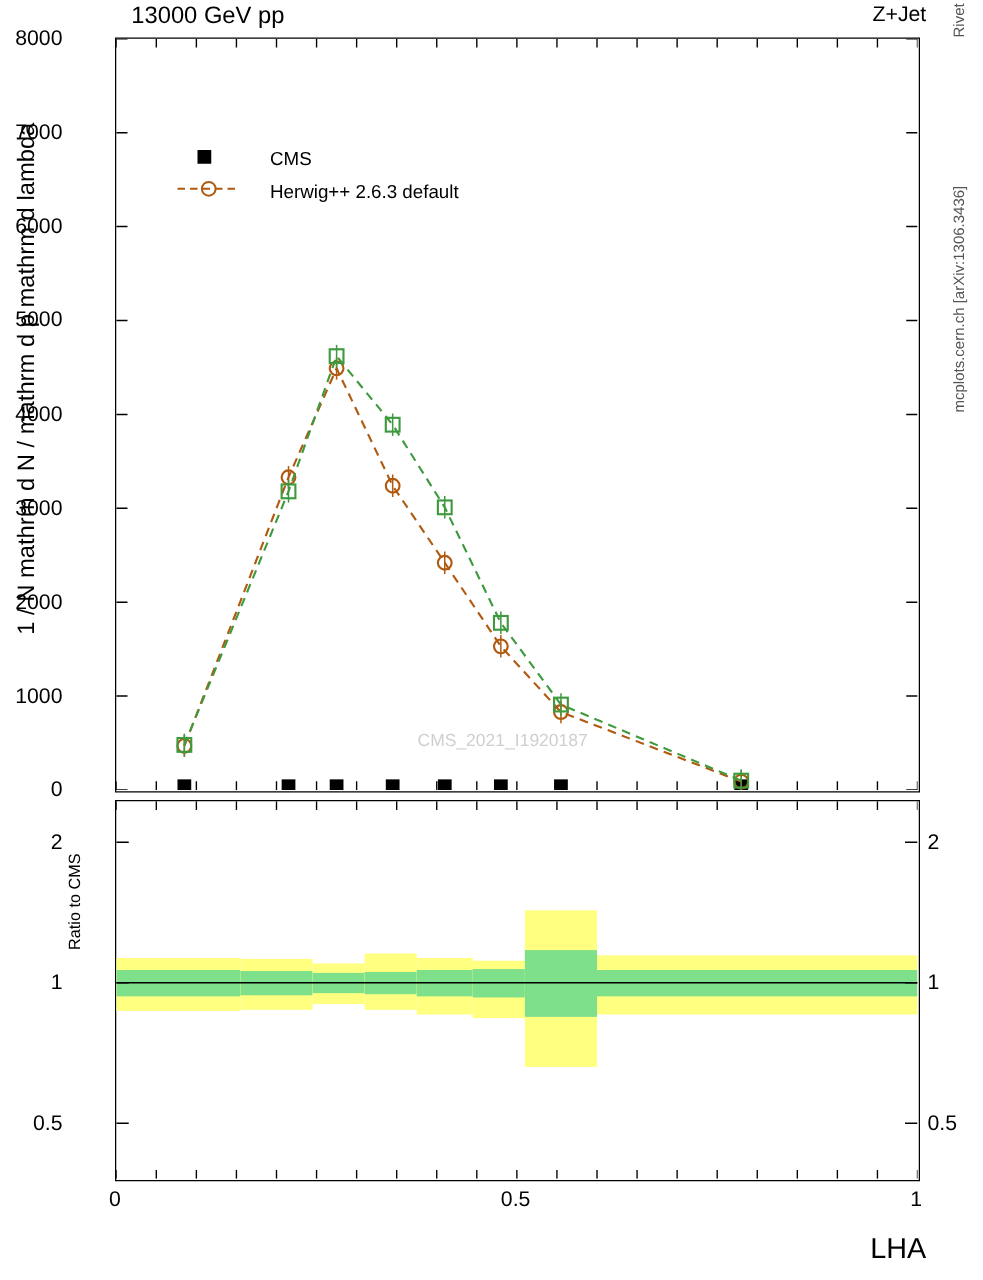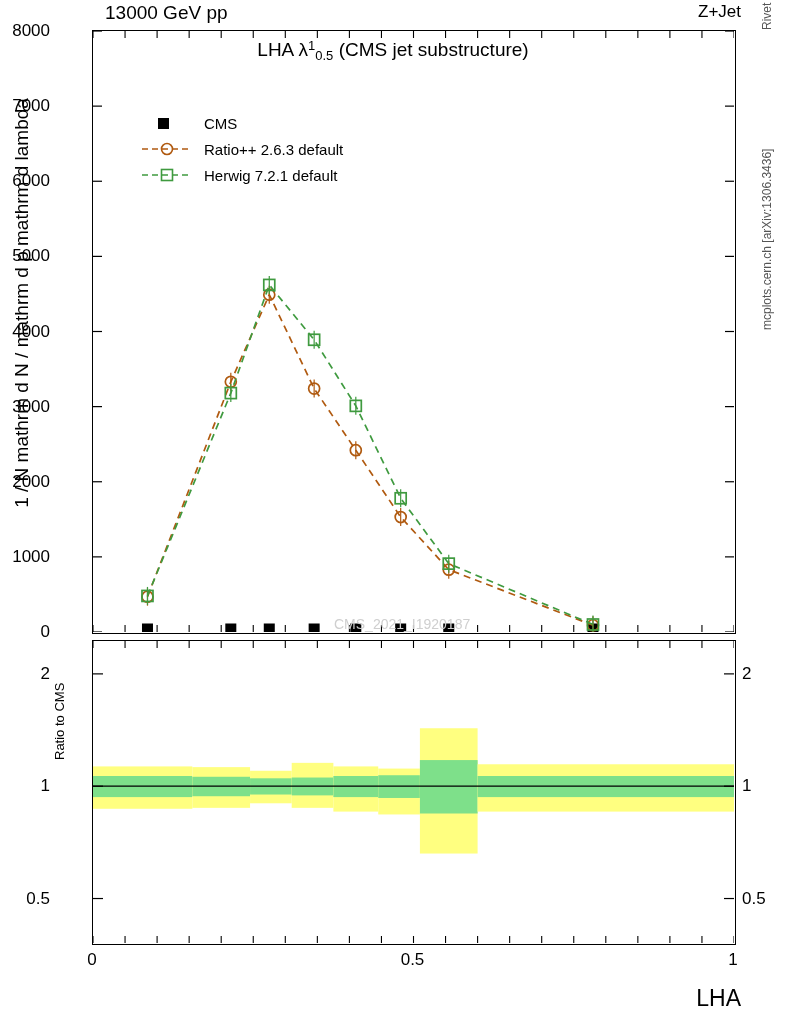--- a/index.html
+++ b/index.html
@@ -24,21 +24,21 @@
   
   .ylab{position:absolute;left:-288px;top:292px;width:620px;transform:rotate(-90deg);
         transform-origin:center center;text-align:center;font-size:19px;white-space:nowrap;}
 
   
   .rtxt{position:absolute;font-size:12px;color:#555;white-space:nowrap;
         transform:rotate(-90deg);transform-origin:left top;}
 
   
   .legend{position:absolute;left:140px;top:110px;font-size:15px;}
-  .legrow{height:26px;display:flex;align-items:center;}
+  .legrow{height:26px;display:flex;align-items:flex-end;gap:12px;}
   .legmark{width:56px;height:22px;position:relative;margin-right:8px;}
   .legtext{font-size:15px;}
 
   
   .ytick{position:absolute;right:736px;font-size:17px;text-align:right;width:120px;
          transform:translateY(-9px);}
   .ytickR{position:absolute;left:742px;font-size:17px;width:60px;transform:translateY(-9px);}
   .xtick{position:absolute;font-size:17px;transform:translateX(-50%);}
 
   .ratiolab{position:absolute;left:38px;top:700px;font-size:13px;
@@ -169,55 +169,42 @@
         <line x1="262.81" y1="365.87375000000003" x2="262.81" y2="383.87375000000003" stroke="#3f9a3f" stroke-width="1.2"></line>
         <rect x="302.18" y="461.77750000000003" width="11" height="11" fill="none" stroke="#3f9a3f" stroke-width="1.7"></rect>
         <line x1="307.68" y1="458.27750000000003" x2="307.68" y2="476.27750000000003" stroke="#3f9a3f" stroke-width="1.2"></line>
         <rect x="350.25500000000005" y="527.13625" width="11" height="11" fill="none" stroke="#3f9a3f" stroke-width="1.7"></rect>
         <line x1="355.75500000000005" y1="523.63625" x2="355.75500000000005" y2="541.63625" stroke="#3f9a3f" stroke-width="1.2"></line>
         <rect x="494.48" y="587.9875" width="11" height="11" fill="none" stroke="#3f9a3f" stroke-width="1.7"></rect>
         <line x1="499.98" y1="584.4875" x2="499.98" y2="602.4875" stroke="#3f9a3f" stroke-width="1.2"></line>
       </svg>
   </div>
 
-  <div class="plottitle">
-    <span>LHA λ</span><sup class="sup">1</sup><sub class="sub">0.5</sub>
-    <span>(CMS jet substructure)</span>
-  </div>
 
   <div class="legend">
     <div class="legrow">
       <span class="legmark">
         <svg width="56" height="22">
             <rect x="18" y="6" width="11" height="11" fill="#000"></rect>
           </svg>
       </span>
       <span class="legtext">CMS</span>
     </div>
     <div class="legrow">
       <span class="legmark">
         <svg width="56" height="22">
           <line x1="2" y1="11" x2="52" y2="11" stroke="#b05a10" stroke-width="1.6" stroke-dasharray="6,4"></line>
           <circle cx="27" cy="11" r="5.5" fill="none" stroke="#b05a10" stroke-width="1.6"></circle>
         </svg>
       </span>
-      <span class="legtext">Ratio++ 2.6.3 default</span>
-    </div>
-    <div class="legrow">
-      <span class="legmark">
-        <svg width="56" height="22">
-          <line x1="2" y1="11" x2="52" y2="11" stroke="#3f9a3f" stroke-width="1.6" stroke-dasharray="6,4"></line>
-          <rect x="21.5" y="5.5" width="11" height="11" fill="none" stroke="#3f9a3f" stroke-width="1.6"></rect>
-        </svg>
-      </span>
-      <span class="legtext">Herwig 7.2.1 default</span>
-    </div>
-  </div>
-
-  <div class="watermark" style="left:334px;top:616px;">CMS_2021_I1920187</div>
+      <span class="legtext">Herwig++ 2.6.3 default</span>
+    </div>
+  </div>
+
+  <div class="watermark" style="left:334px;top:584px;">CMS_2021_I1920187</div>
 
   <div class="ratioframe">
     <svg id="ratio-svg" width="641" height="302">
         <rect x="0" y="125.40235189488345" width="99.355" height="42.37165513254763" fill="#ffff80"></rect>
         <rect x="0" y="135.0023969930153" width="99.355" height="21.09568136566608" fill="#7ee08a"></rect>
         <rect x="99.355" y="126.12095918091717" width="57.68999999999998" height="40.72441678111079" fill="#ffff80"></rect>
         <rect x="99.355" y="135.76496629412947" width="57.68999999999998" height="19.46886640295486" fill="#7ee08a"></rect>
         <rect x="157.045" y="129.76258833146517" width="41.66500000000002" height="32.51781878842846" fill="#ffff80"></rect>
         <rect x="157.045" y="137.3009557795195" width="41.66500000000002" height="16.218091842358632" fill="#7ee08a"></rect>
         <rect x="198.71" y="121.85635312624308" width="41.66499999999999" height="44.98902283578488" fill="#ffff80"></rect>

